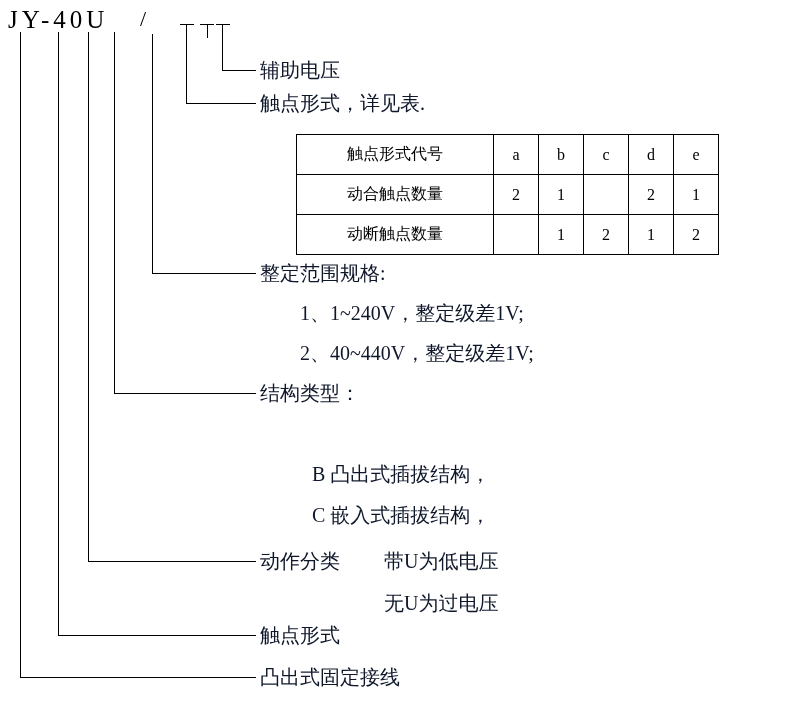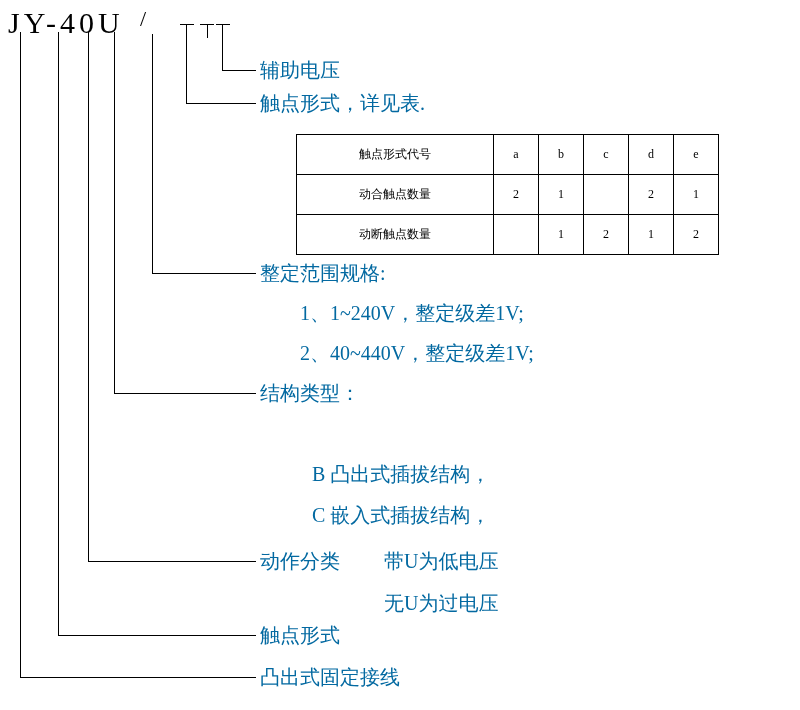--- a/index.html
+++ b/index.html
@@ -2,24 +2,24 @@
 <html><head>
 <meta charset="utf-8">
 <style>
   html,body{margin:0;padding:0;background:#fff;}
   #page{
     position:relative;width:800px;height:710px;background:#ffffff;
     font-family:"Liberation Serif","DejaVu Serif",serif;color:#000;overflow:hidden;
   }
   .vline{position:absolute;width:1px;background:#000;}
   .hline{position:absolute;height:1px;background:#000;}
-  .lbl{position:absolute;font-size:20px;line-height:22px;white-space:nowrap;color:#0369a1;}
-  .model{position:absolute;font-size:30px;letter-spacing:4px;white-space:nowrap;}
+  .lbl{position:absolute;font-size:20px;line-height:22px;white-space:nowrap;color:#0f172a;}
+  .model{position:absolute;font-size:25px;letter-spacing:4px;white-space:nowrap;}
   .slash{position:absolute;font-size:22px;}
-  #contact-table{position:absolute;left:296px;top:134px;border-collapse:collapse;font-size:12px;}
+  #contact-table{position:absolute;left:296px;top:134px;border-collapse:collapse;font-size:16px;}
   #contact-table td{border:1px solid #000;height:39px;text-align:center;padding:0 4px;}
   #contact-table td.c0{width:188px;}
   #contact-table td.cn{width:36px;}
 </style>
 </head>
 <body>
 
 <div id="page">
 
   <div class="model" style="left:8px;top:6px;">JY-40U</div>

